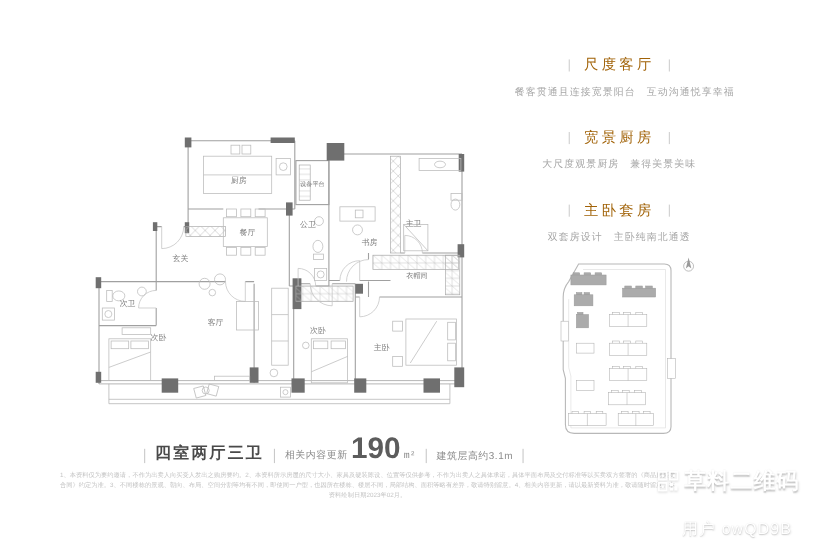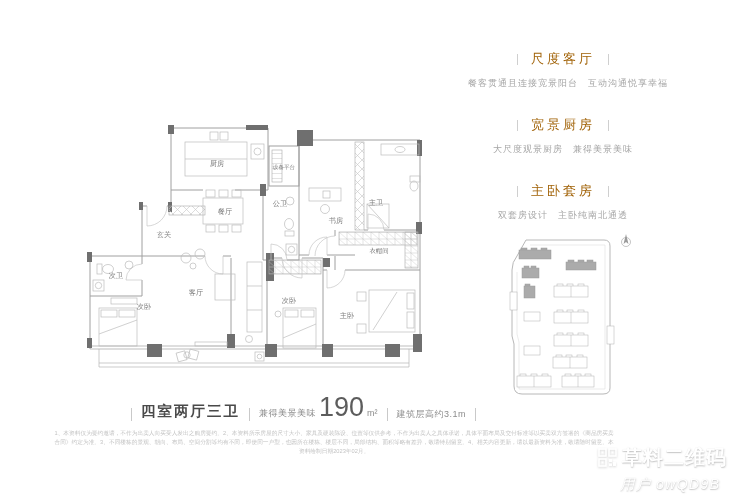--- a/index.html
+++ b/index.html
@@ -21,34 +21,34 @@
   
   .siteplan{position:absolute;left:486px;top:226px;width:160px;height:175px;}
   .siteplan svg{width:100%;height:100%;display:block;}
 
   
   .summary{position:absolute;left:131px;top:395px;display:flex;align-items:flex-end;gap:9px;height:26px;}
   .summary .vbar{height:13px;background:#c9c9c9;}
   .layout-type{font-size:14.5px;font-weight:bold;letter-spacing:2px;color:#4a4a4a;}
   .area-group{display:flex;align-items:baseline;gap:3px;}
   .small-label{font-size:9px;color:#8c8c8c;letter-spacing:0.5px;}
-  .area-value{font-size:27px;font-weight:400;color:#5c5c5c;line-height:1;}
-  .area-unit{font-size:9px;color:#8c8c8c;}
+  .area-value{font-size:27px;font-weight:700;color:#5c5c5c;line-height:1;}
+  .area-unit{font-size:9px;color:#8c8c8c;font-family:Liberation Mono, monospace;}
 
   
   .disclaimer-wrap{position:absolute;left:53px;top:428px;width:562px;height:22px;overflow:visible;}
   .disclaimer{width:937px;transform:scale(0.6);transform-origin:0 0;
               font-size:9.5px;line-height:1.6;color:#c3c3c3;text-align:center;margin:0;}
 
   
-  .watermark{position:absolute;left:598px;top:444px;color:#ffffff;
+  .watermark{position:absolute;left:598px;top:424px;color:#ffffff;
              text-shadow:0 1px 1px rgba(0,0,0,0.14),1px 1px 2px rgba(0,0,0,0.10),0 0 1px rgba(0,0,0,0.08);}
   .wm-row1{display:flex;align-items:center;gap:5px;}
   .wm-brand{font-size:20px;font-weight:bold;letter-spacing:1px;}
-  .wm-user{font-size:14.5px;margin-top:4px;margin-left:22px;letter-spacing:1px;font-style:italic;}
+  .wm-user{font-size:14.5px;margin-top:20px;margin-left:22px;letter-spacing:1px;}
   .wm-qr{filter:drop-shadow(0 1px 1px rgba(0,0,0,0.16));}
 
   text{font-family:"Liberation Sans","DejaVu Sans",sans-serif;}
 </style>
 </head>
 <body>
 
 <div class="plan">
 <svg viewBox="0 0 358 290" xmlns="http://www.w3.org/2000/svg">
   <defs>
@@ -333,21 +333,21 @@
     <polygon points="140,8 142.5,18 140,16 137.5,18" fill="#9a9a9a"></polygon>
   </g>
 </svg>
 </div>
 
 <div class="summary">
   <span class="vbar"></span>
   <span class="layout-type">四室两厅三卫</span>
   <span class="vbar"></span>
   <span class="area-group">
-    <span class="small-label">兼得美景美味</span>
+    <span class="small-label">相关内容更新</span>
     <span class="area-value">190</span>
     <span class="area-unit">m²</span>
   </span>
   <span class="vbar"></span>
   <span class="small-label">建筑层高约3.1m</span>
   <span class="vbar"></span>
 </div>
 
 <div class="disclaimer-wrap">
   <p class="disclaimer">1、本资料仅为要约邀请，不作为出卖人向买受人发出之购房要约。2、本资料所示房屋的尺寸大小、家具及硬装陈设、位置等仅供参考，不作为出卖人之具体承诺，具体平面布局及交付标准等以买卖双方签署的《商品房买卖合同》约定为准。3、不同楼栋的景观、朝向、布局、空间分割等均有不同，即使同一户型，也因所在楼栋、楼层不同，局部结构、面积等略有差异，敬请特别留意。4、相关内容更新，请以最新资料为准，敬请随时留意。本资料绘制日期2023年02月。</p>

